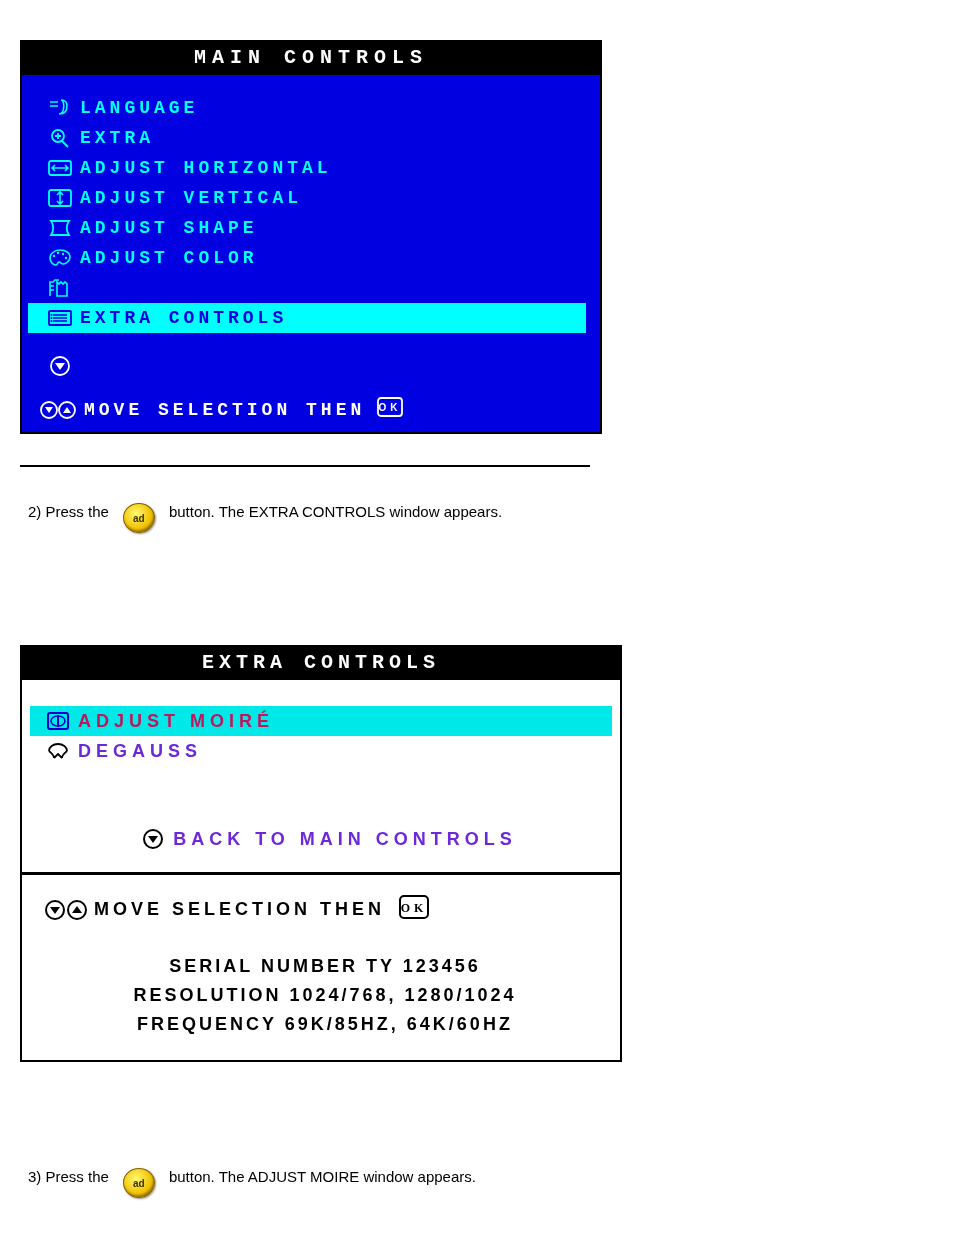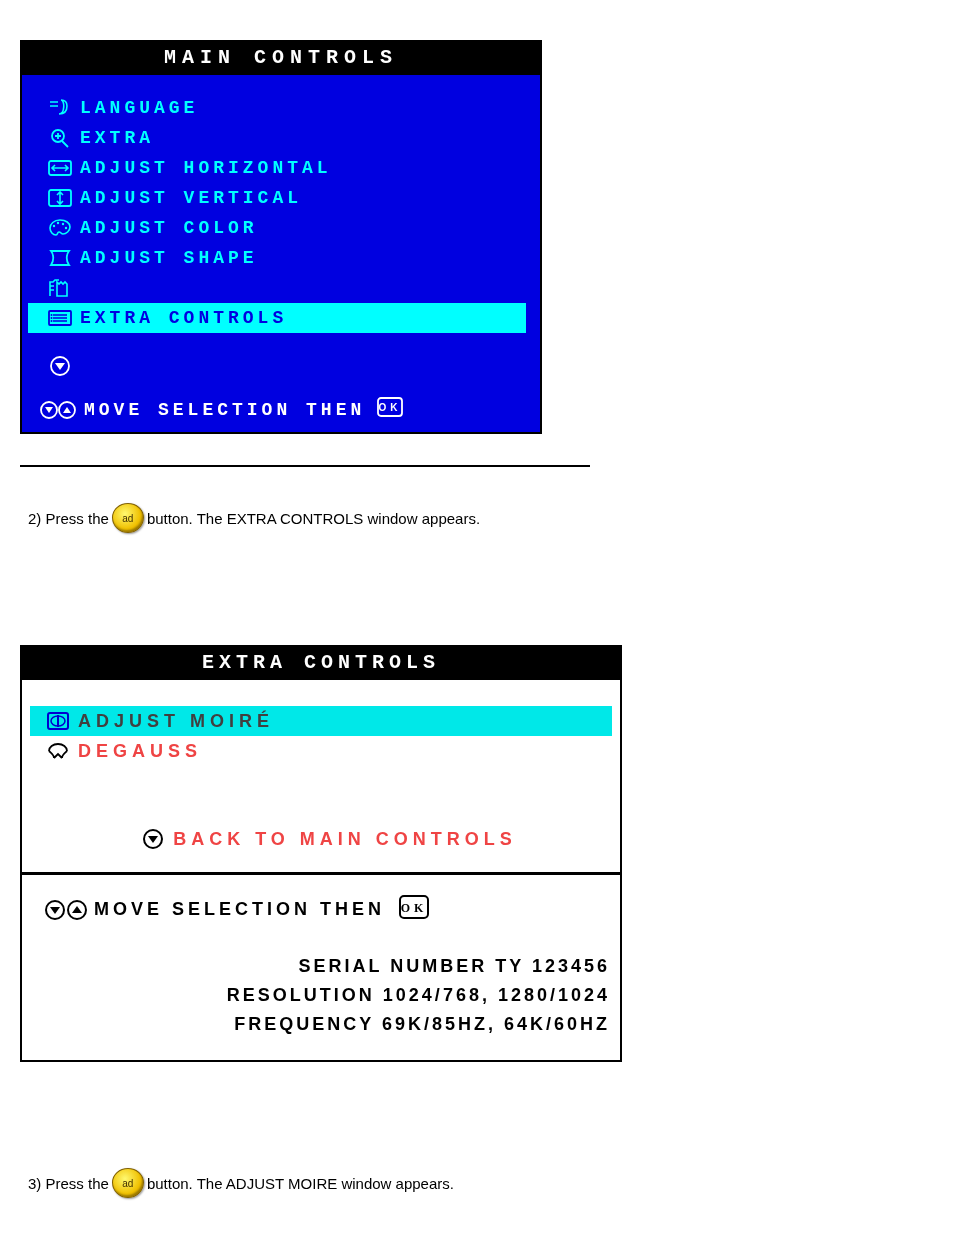--- a/index.html
+++ b/index.html
@@ -7,21 +7,21 @@
     background: #fff;
     width: 954px;
     height: 1235px;
     font-family: "Courier New", monospace;
     position: relative;
   }
   .osd-panel {
     position: absolute;
     border: 2px solid #000;
   }
-  .panel-main { left: 20px; top: 40px; width: 522px; background: #0000e0; }
+  .panel-main { left: 20px; top: 40px; width: 582px; background: #0000e0; }
   .panel-extra { left: 20px; top: 645px; width: 602px; background: #fff; }
   .title-bar {
     background: #000;
     color: #fff;
     font-weight: bold;
     letter-spacing: 6px;
     text-align: center;
     padding: 4px 0 6px 0;
     font-size: 20px;
   }
@@ -30,22 +30,22 @@
     display: flex;
     align-items: center;
     padding: 2px 0 2px 12px;
     font-weight: bold;
     letter-spacing: 4px;
     font-size: 18px;
     height: 30px;
   }
   .panel-main .menu-item { color: #00ffff; }
   .panel-main .menu-item.highlight { background: #00ffff; color: #0000e0; }
-  .panel-extra .menu-item { color: #ef4444; letter-spacing: 5px; font-family: "Arial Black","Arial",sans-serif; font-size:18px; font-weight:900; }
-  .panel-extra .menu-item.highlight { background: #00e8e8; color: #404040; }
+  .panel-extra .menu-item { color: #6d28d9; letter-spacing: 5px; font-family: "Arial Black","Arial",sans-serif; font-size:18px; font-weight:900; }
+  .panel-extra .menu-item.highlight { background: #00e8e8; color: #be185d; }
   .icon-slot {
     width: 40px;
     display: inline-flex;
     justify-content: center;
     flex-shrink: 0;
   }
   .footer-bar-main {
     color: #fff;
     font-weight: bold;
     letter-spacing: 4px;
@@ -57,43 +57,42 @@
   .footer-extra {
     border-top: 3px solid #000;
     padding: 20px 10px 22px 18px;
     font-family: "Arial Black","Arial",sans-serif;
     font-weight: 900;
     letter-spacing: 4px;
     font-size: 18px;
     color: #000;
   }
   .footer-extra .row { display:flex; align-items:center; margin-bottom:6px;}
-  .info-block { margin-top: 28px; text-align:right; letter-spacing:3px; font-size:18px; line-height:1.6;}
+  .info-block { margin-top: 28px; text-align:center; letter-spacing:3px; font-size:18px; line-height:1.6;}
   .hr-rule { position:absolute; left:20px; top:465px; width:570px; height:2px; background:#000;}
   .step-text {
     position: absolute;
     font-family: Arial, sans-serif;
     font-size: 15px;
     display: flex;
-    align-items: center;
-    gap: 3px;
+    gap: 14px;
   }
   .step1 { left: 28px; top: 503px; }
   .step2 { left: 28px; top: 1120px; margin-top: 48px; }
   .ok-button {
     display:inline-flex;
     align-items:center;
     justify-content:center;
     width:32px; height:30px;
     background: radial-gradient(circle at 40% 35%, #fff970, #f0c000 60%, #b08000);
     border-radius: 50% 50% 50% 50% / 48% 48% 52% 52%;
     border:1px solid #806000;
     font-family: Arial,sans-serif;
     font-size:10px;
-    font-weight:normal;
+    font-weight:bold;
     color:#403000;
     box-shadow: inset -1px -2px 2px rgba(0,0,0,.3), 1px 1px 2px rgba(0,0,0,.4);
   }
   .white-icon { stroke:#fff; fill:none; }
   .cyan-icon { stroke:#00ffff; fill:none;}
   .black-icon { stroke:#000; fill:none;}
   .close-section { padding: 18px 0 4px 0; }
 </style>
 </head>
 <body>
@@ -137,37 +136,37 @@
             <rect class="cyan-icon" x="2" y="2" width="22" height="16" rx="2" stroke-width="1.8"></rect>
             <path class="cyan-icon" d="M13 5v10M10 7l3-3 3 3M10 13l3 3 3-3" stroke-width="1.6"></path>
           </svg>
       </span>
       <span>ADJUST VERTICAL</span>
     </div>
 
     <div class="menu-item">
       <span class="icon-slot">
         <svg width="26" height="20">
+            <path class="cyan-icon" d="M4 3c3 4 3 10 0 14h18c-3-4-3-10 0-14z" stroke-width="1.8"></path>
+          </svg>
+      </span>
+      <span>ADJUST SHAPE</span>
+    </div>
+
+    <div class="menu-item">
+      <span class="icon-slot">
+        <svg width="26" height="20">
             <path class="cyan-icon" d="M13 2c-6 0-10 4-10 8s3 7 6 7c2 0 1-3 3-3s2 2 4 2c3 0 7-3 7-7 0-4-4-7-10-7z" stroke-width="1.6"></path>
             <circle cx="7" cy="8" r="1.2" fill="#00ffff"></circle>
             <circle cx="11" cy="5" r="1.2" fill="#00ffff"></circle>
             <circle cx="16" cy="6" r="1.2" fill="#00ffff"></circle>
             <circle cx="19" cy="10" r="1.2" fill="#00ffff"></circle>
           </svg>
       </span>
       <span>ADJUST COLOR</span>
-    </div>
-
-    <div class="menu-item">
-      <span class="icon-slot">
-        <svg width="26" height="20">
-            <path class="cyan-icon" d="M4 3c3 4 3 10 0 14h18c-3-4-3-10 0-14z" stroke-width="1.8"></path>
-          </svg>
-      </span>
-      <span>ADJUST SHAPE</span>
     </div>
 
     <div class="menu-item">
       <span class="icon-slot">
         <svg width="26" height="20">
             <path class="cyan-icon" d="M3 18V4h3l2-2h4M3 8h4M3 12h4M10 4l2 2 2-2 2 2 2-2 2 2v12H10z" stroke-width="1.6"></path>
           </svg>
       </span>
     </div>
 

